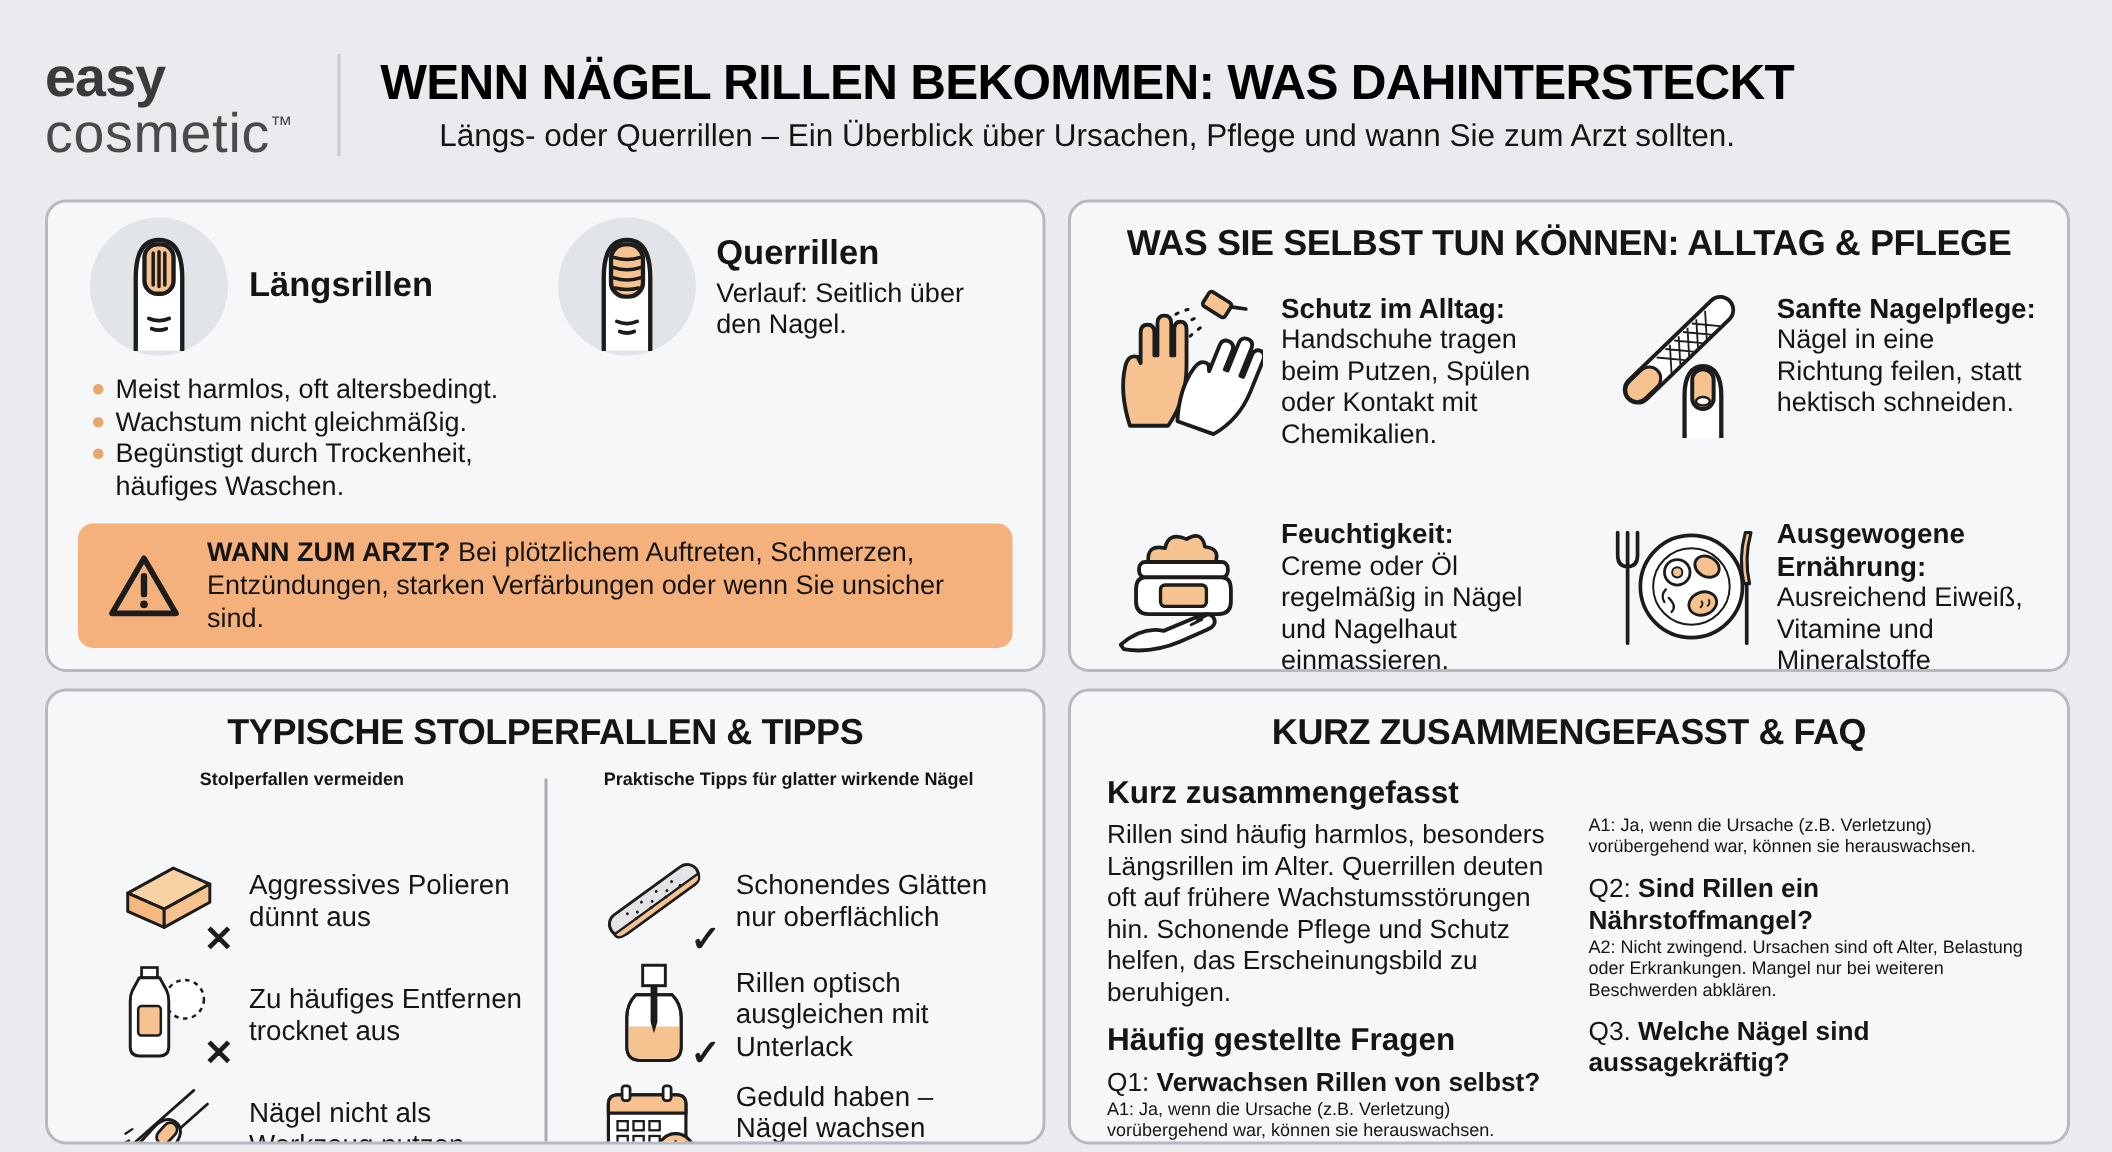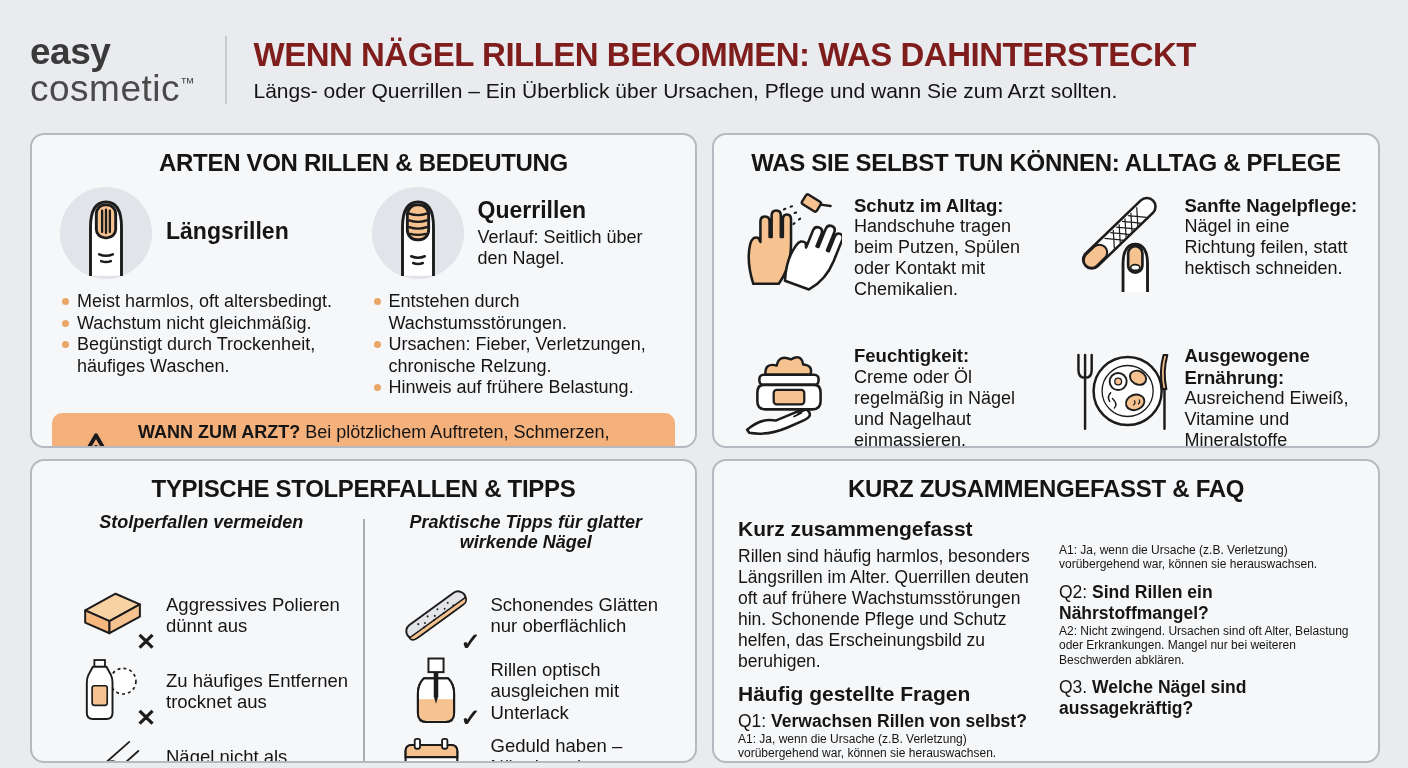--- a/index.html
+++ b/index.html
@@ -10,22 +10,22 @@
     color:#151515;
     overflow:hidden;
   }
   
   .header { display:flex; align-items:center; padding:16px 28px 10px 30px; height:133px; }
   .logo { line-height:1.0; }
   .logo-top { font-size:37px; font-weight:bold; color:#3a3a3a; letter-spacing:-0.5px; }
   .logo-bottom { font-size:37px; font-weight:normal; color:#4a4a4a; letter-spacing:0.5px; }
   .logo-tm { font-size:15px; vertical-align:super; color:#4a4a4a; }
   .header-divider { width:2px; height:68px; background:#c6cacf; margin:0 26px 0 30px; }
-  .title-block h1 { font-size:33px; font-weight:bold; color:#7f1d1d; letter-spacing:-0.5px; white-space:nowrap; }
-  .title-block .subtitle { font-size:21px; font-weight:normal; color:#141414; margin-top:5px; }
+  .title-block h1 { font-size:33px; font-weight:bold; color:#000000; letter-spacing:-0.5px; white-space:nowrap; }
+  .title-block .subtitle { font-size:21px; font-weight:normal; color:#141414; margin-top:5px;text-align:center; }
   
   .grid { display:grid; grid-template-columns:667px 668px; grid-template-rows:315px 304px; gap:11px 15px; padding:0 28px 0 30px; }
   .panel { background:#f6f7f9; border:2px solid #b6bac0; border-radius:14px; padding:10px 20px 12px; overflow:hidden; }
   .panel-title { text-align:center; font-size:24px; font-weight:bold; letter-spacing:-0.3px; margin:4px 0 10px; }
   
   .types-row { display:flex; }
   .type-col { width:50%; padding:0 10px 0 8px; }
   .type-top { display:flex; align-items:center; gap:14px; }
   .circle-icon { width:92px; height:92px; border-radius:50%; background:#e1e4e8; flex:0 0 auto;
                  display:flex; align-items:center; justify-content:center; overflow:hidden; }
@@ -42,22 +42,22 @@
   
   .care-grid { display:grid; grid-template-columns:1fr 1fr; grid-template-rows:1fr 1fr; column-gap:14px; row-gap:4px; height:250px;gap:37px; }
   .care-item { display:flex; align-items:flex-start; gap:8px; }
   .care-icon { width:112px; height:108px; flex:0 0 auto; display:flex; align-items:center; justify-content:center; }
   .care-text { padding-top:8px; }
   .care-heading { font-size:18.5px; font-weight:bold; line-height:1.15; }
   .care-body { font-size:18px; line-height:1.17; max-width:212px; }
   
   .tips-cols { display:grid; grid-template-columns:1fr 2px 1fr; column-gap:12px; }
   .tips-divider { background:#a9adb3; width:2px; margin-top:6px; }
-  .tips-heading { text-align:center; font-size:18px; font-weight:bold; line-height:1.1; margin-bottom:23px; min-height:46px;
-                  display:flex; align-items:flex-start; justify-content:center;font-style:italic; }
+  .tips-heading { text-align:center; font-size:12px; font-weight:bold; line-height:1.1; margin-bottom:8px; min-height:46px;
+                  display:flex; align-items:flex-start; justify-content:center; }
   .tips-heading span { max-width:270px; }
   .tip-item { display:flex; align-items:center; gap:14px; margin:2px 0 10px 18px; }
   .tip-icon { position:relative; width:82px; height:66px; flex:0 0 auto; display:flex; align-items:center; justify-content:center; }
   .tip-mark { position:absolute; right:-4px; bottom:-8px; font-size:24px; font-weight:bold; color:#1c1c1c; }
   .tip-text { font-size:18.5px; line-height:1.15; max-width:210px; }
   
   .faq-cols { display:grid; grid-template-columns:1fr 1fr; column-gap:26px; padding:0 4px; }
   .faq-h { font-size:21px; font-weight:bold; margin:4px 0 5px; }
   .faq-p { font-size:17.5px; line-height:1.2; margin-bottom:10px; }
   .qa-q { font-size:17.5px; line-height:1.2; }
@@ -77,21 +77,20 @@
   <div class="header-divider"></div>
   <div class="title-block">
     <h1>WENN NÄGEL RILLEN BEKOMMEN: WAS DAHINTERSTECKT</h1>
     <div class="subtitle">Längs- oder Querrillen – Ein Überblick über Ursachen, Pflege und wann Sie zum Arzt sollten.</div>
   </div>
 </div>
 
 <div class="grid">
 
   <div class="panel">
-    <div class="panel-title">ARTEN VON RILLEN &amp; BEDEUTUNG</div>
     <div class="types-row">
 
       <div class="type-col">
         <div class="type-top">
           <div class="circle-icon">
             <svg width="62" height="86" viewBox="0 0 64 88">
               <path d="M16 88 V38 C16 20 22 12 32 12 C42 12 48 20 48 38 V88" fill="#ffffff" stroke="#1c1c1c" stroke-width="3" stroke-linecap="round"></path>
               <rect x="22" y="15" width="20" height="34" rx="9" fill="#f6c28f" stroke="#1c1c1c" stroke-width="3"></rect>
               <path d="M28 21 V43 M32 20 V44 M36 21 V43" fill="none" stroke="#1c1c1c" stroke-width="2.4" stroke-linecap="round"></path>
               <path d="M25 66 Q32 69 39 66" fill="none" stroke="#1c1c1c" stroke-width="2.6" stroke-linecap="round"></path>
@@ -118,25 +117,20 @@
               <path d="M23 24 Q32 27 41 24 M23 31 Q32 34 41 31 M23 38 Q32 41 41 38 M24 45 Q32 47 40 45" fill="none" stroke="#1c1c1c" stroke-width="2.4" stroke-linecap="round"></path>
               <path d="M25 68 Q32 71 39 68" fill="none" stroke="#1c1c1c" stroke-width="2.6" stroke-linecap="round"></path>
               <path d="M27 75 Q32 77 37 75" fill="none" stroke="#1c1c1c" stroke-width="2.6" stroke-linecap="round"></path>
             </svg>
           </div>
           <div>
             <div class="type-heading">Querrillen</div>
             <div class="type-desc">Verlauf: Seitlich über den Nagel.</div>
           </div>
         </div>
-        <ul class="bullets">
-          <li>Entstehen durch Wachstumsstörungen.</li>
-          <li>Ursachen: Fieber, Verletzungen, chronische Relzung.</li>
-          <li>Hinweis auf frühere Belastung.</li>
-        </ul>
       </div>
     </div>
     <div class="warning-box">
       <svg width="52" height="46" viewBox="0 0 60 54">
         <path d="M30 5 L55 48 H5 Z" fill="none" stroke="#1c1c1c" stroke-width="4.5" stroke-linejoin="round"></path>
         <line x1="30" y1="19" x2="30" y2="33" stroke="#1c1c1c" stroke-width="5" stroke-linecap="round"></line>
         <circle cx="30" cy="41" r="3" fill="#1c1c1c"></circle>
       </svg>
       <div class="warning-text"><strong>WANN ZUM ARZT?</strong><span> Bei plötzlichem Auftreten, Schmerzen, Entzündungen, starken Verfärbungen oder wenn Sie unsicher sind.</span></div>
     </div>

